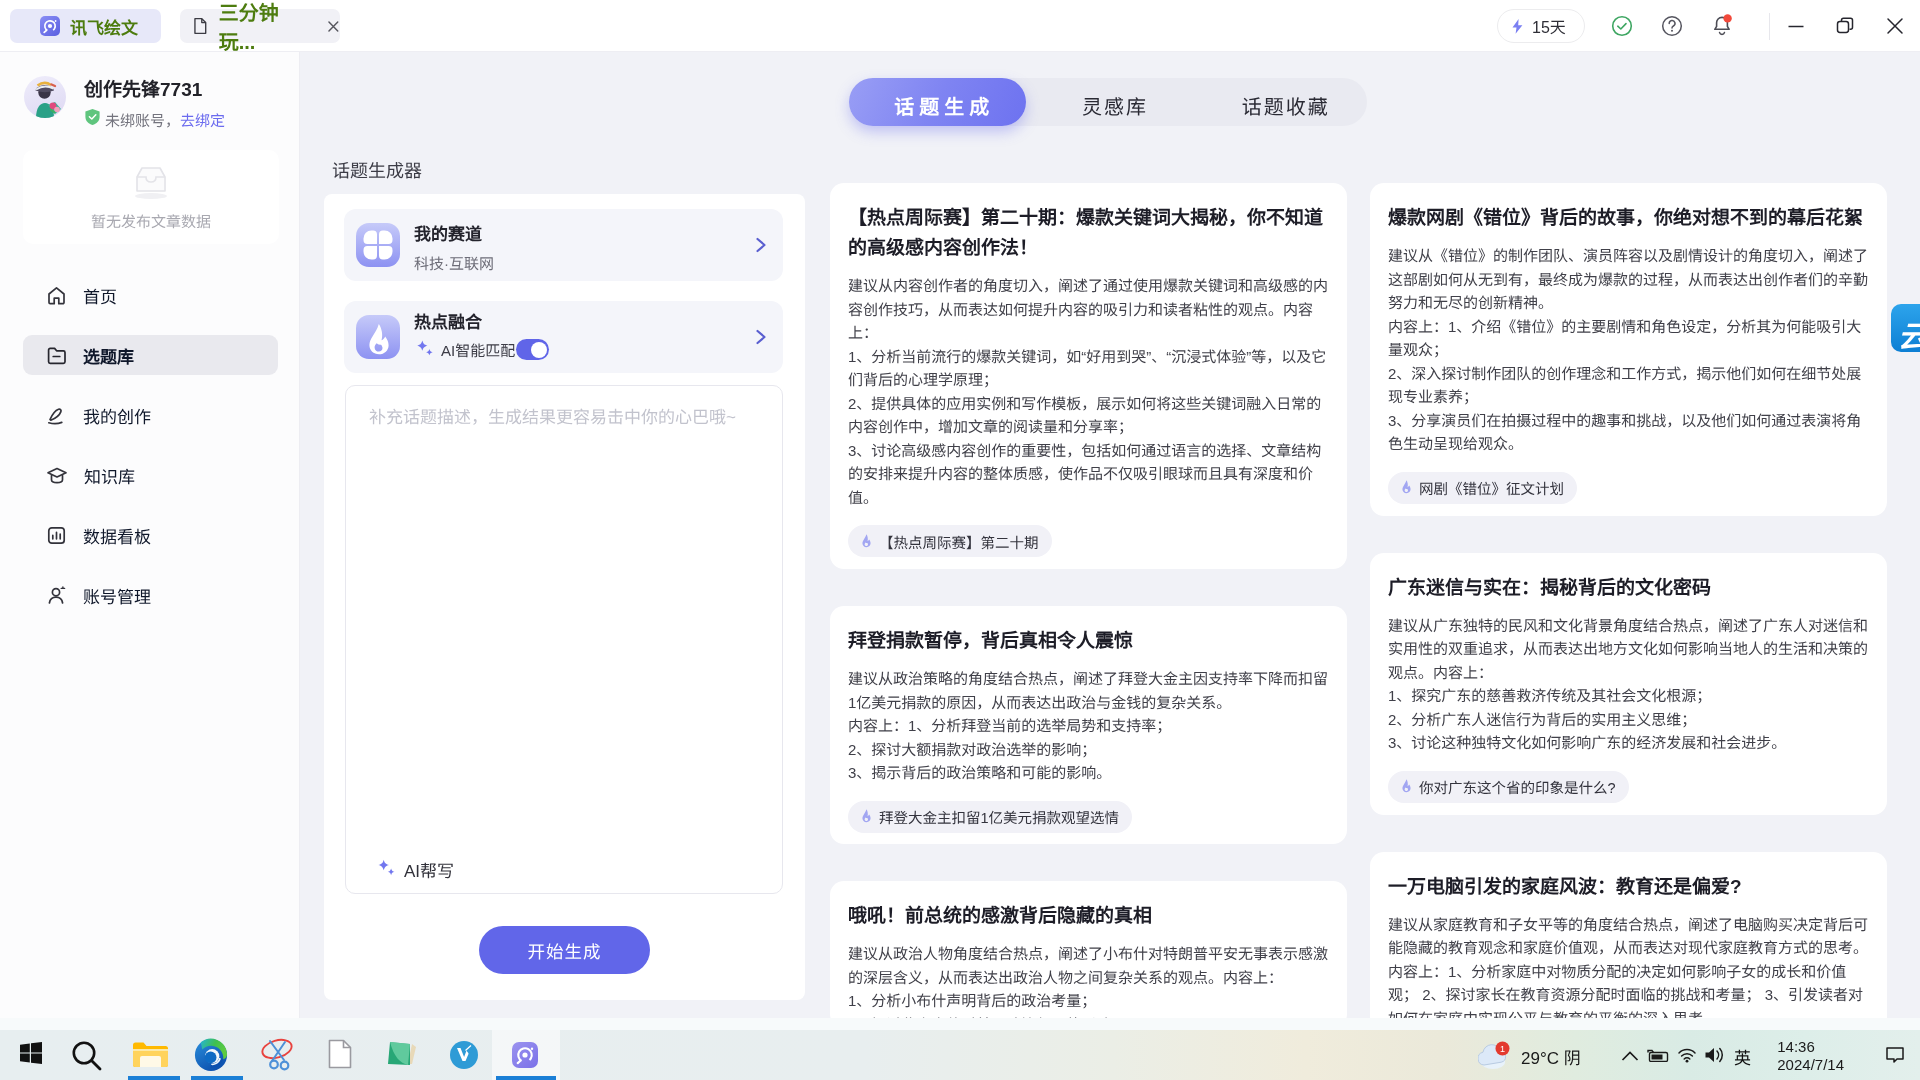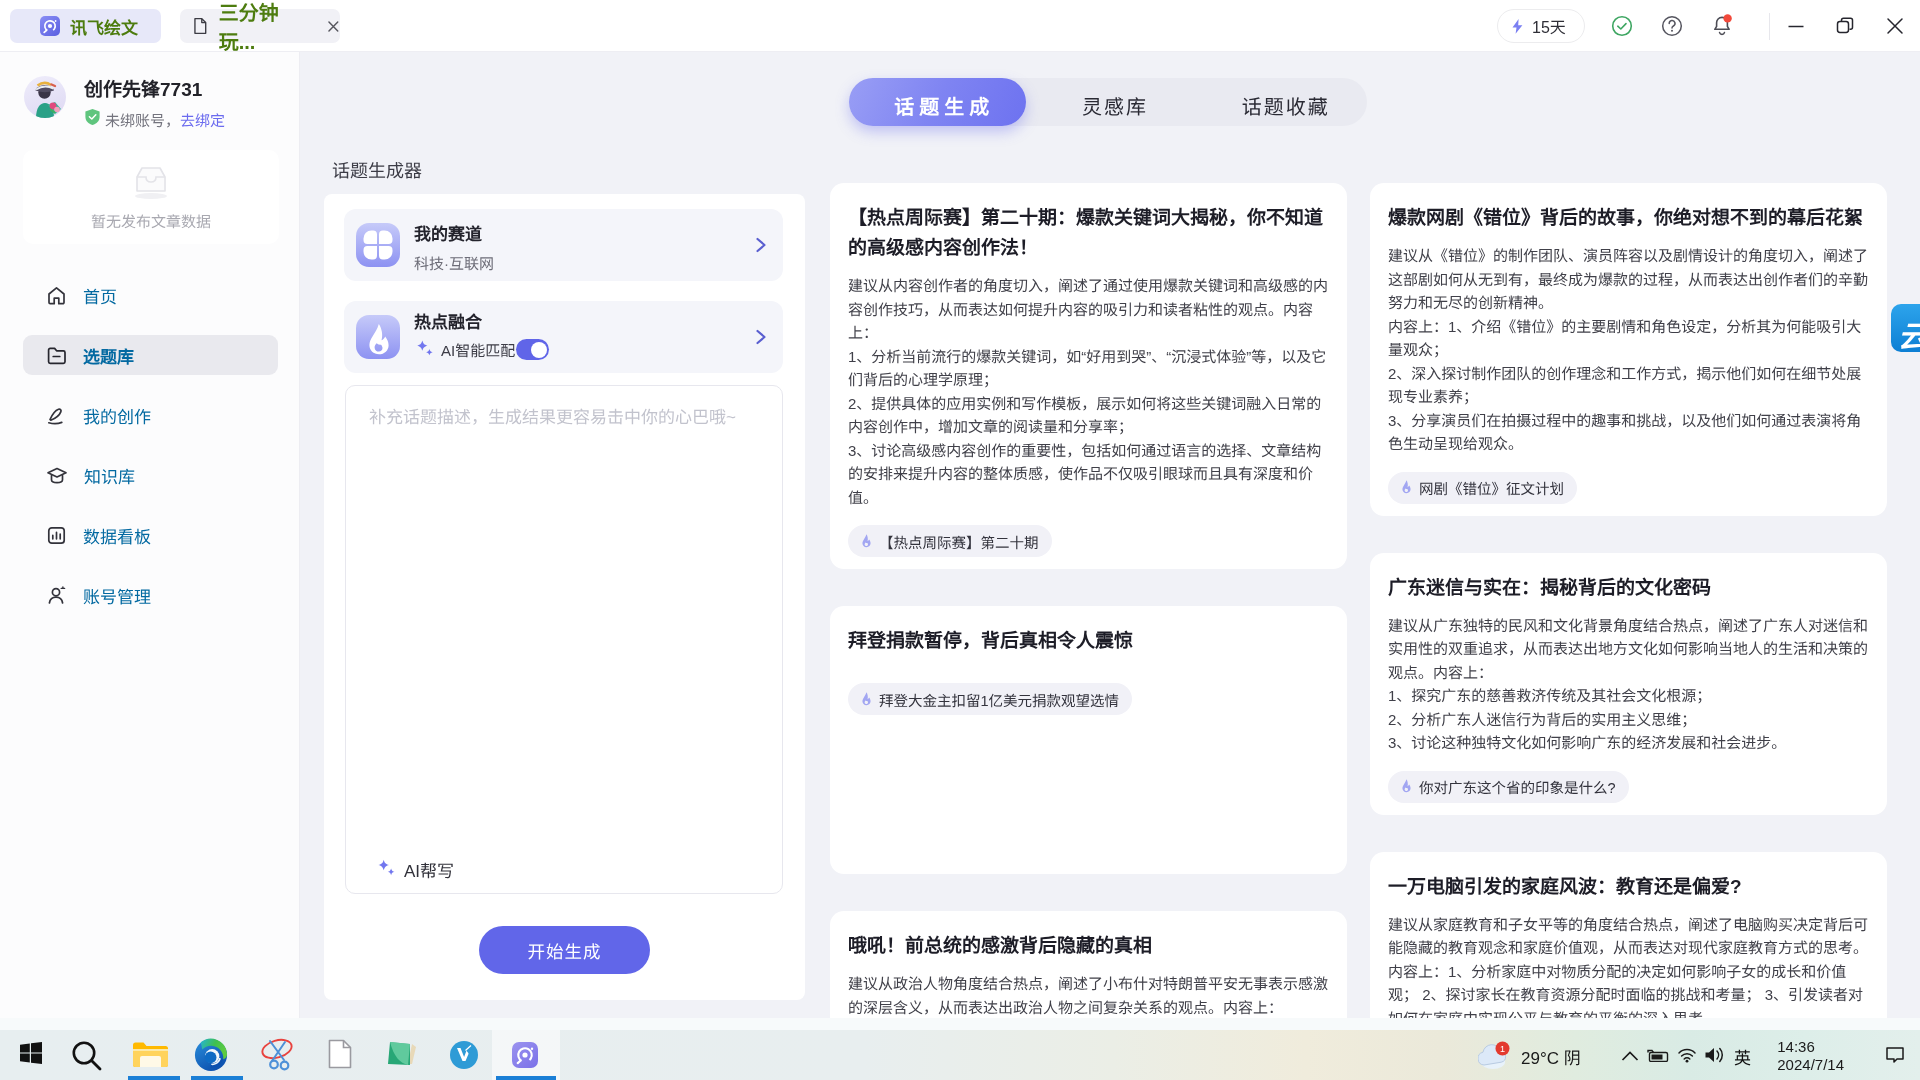--- a/index.html
+++ b/index.html
@@ -7,21 +7,21 @@
 body{font-family:"Liberation Sans",sans-serif;-webkit-font-smoothing:antialiased}
 #app{position:relative;width:1920px;height:1080px;background:#f1f2f7}
 
 #titlebar{position:absolute;left:0;top:0;width:1920px;height:52px;background:#fff;border-bottom:1px solid #eeeef3}
 .logo-pill{position:absolute;left:10px;top:9px;width:151px;height:34px;background:#e7e8f9;border-radius:7px;display:flex;align-items:center}
 .logo-ic{width:20px;height:20px;border-radius:5px;background:linear-gradient(140deg,#8a8ef5,#5a5fe0);margin-left:30px;position:relative}
 .doc-tab{position:absolute;left:180px;top:9px;width:160px;height:34px;background:#f1f1f6;border-radius:7px;display:flex;align-items:center}
 .tb-txt{font-size:17px;font-weight:700;color:#4d7c0f;margin-left:10px}
 
 #sidebar{position:absolute;left:0;top:52px;width:300px;height:978px;background:#fcfcfd;border-right:1px solid #ededf2}
-.menu-item{position:absolute;left:23px;width:255px;height:40px;display:flex;align-items:center;font-size:17px;color:#0369a1}
+.menu-item{position:absolute;left:23px;width:255px;height:40px;display:flex;align-items:center;font-size:17px;color:#0f172a}
 .menu-item.sel{background:#e9e9ee;border-radius:9px;font-weight:700}
 .menu-item svg{margin-left:23px;margin-right:16px}
 
 #main{position:absolute;left:301px;top:52px;width:1619px;height:966px;background:#f1f2f7;overflow:hidden}
 
 #tabs{position:absolute;left:548px;top:26px;width:518px;height:48px;background:#e9eaf1;border-radius:24px;display:flex}
 .tab{flex:1;display:flex;align-items:center;justify-content:center;font-size:20px;letter-spacing:2px;color:#2a2a34;padding-top:6px;padding-left:8px;box-sizing:border-box}
 .tab.act{background:linear-gradient(115deg,#999ef5 0%,#7f84f2 50%,#6d72f0 100%);border-radius:24px;color:#fff;font-weight:700;letter-spacing:5px;padding-left:14px;box-shadow:0 6px 14px rgba(99,104,238,.35)}
 
 #genlabel{position:absolute;left:31px;top:104px;font-size:18px;color:#3c3c46}
@@ -242,22 +242,23 @@
   </div>
 
   <div class="col" style="left:529px">
     <div class="card" style="height:386px">
       <h3>【热点周际赛】第二十期：爆款关键词大揭秘，你不知道的高级感内容创作法！</h3>
       <p>建议从内容创作者的角度切入，阐述了通过使用爆款关键词和高级感的内容创作技巧，从而表达如何提升内容的吸引力和读者粘性的观点。内容上：<br>1、分析当前流行的爆款关键词，如“好用到哭”、“沉浸式体验”等，以及它们背后的心理学原理；<br>2、提供具体的应用实例和写作模板，展示如何将这些关键词融入日常的内容创作中，增加文章的阅读量和分享率；<br>3、讨论高级感内容创作的重要性，包括如何通过语言的选择、文章结构的安排来提升内容的整体质感，使作品不仅吸引眼球而且具有深度和价值。</p>
       <div class="tag"><svg width="17" height="17" viewBox="3 6 40 40">
               <path fill-rule="evenodd" d="M22.8 9 C21.5 14 19 17.5 16.8 21 C14.8 24.2 13.4 27 13.4 30 C13.4 35.3 17.6 39.3 23 39.3 C28.4 39.3 32.6 35.4 32.6 30.2 C32.6 26.8 31 24 29.2 21.5 C28.4 23.4 27.2 24.6 25.5 25.2 C27 20.4 26 13.6 22.8 9 Z M22.9 36.6 C20.5 36.6 18.6 34.8 18.6 32.4 C18.6 30.9 19.4 29.6 20.6 28.2 A6.6 6.6 0 0 0 25.1 29.7 C25.9 30.8 26.5 31.9 26.5 33 C26.5 35 24.9 36.6 22.9 36.6 Z" fill="#a2a6f2"></path>
             </svg>【热点周际赛】第二十期</div>
     </div>
-    <div class="card" style="height:268px">
+    <div class="card" style="height:238px">
       <h3>拜登捐款暂停，背后真相令人震惊</h3>
+      <p>建议从政治策略的角度结合热点，阐述了拜登大金主因支持率下降而扣留1亿美元捐款的原因，从而表达出政治与金钱的复杂关系。<br>内容上：1、分析拜登当前的选举局势和支持率；<br>2、探讨大额捐款对政治选举的影响；<br>3、揭示背后的政治策略和可能的影响。</p>
       <div class="tag"><svg width="17" height="17" viewBox="3 6 40 40">
               <path fill-rule="evenodd" d="M22.8 9 C21.5 14 19 17.5 16.8 21 C14.8 24.2 13.4 27 13.4 30 C13.4 35.3 17.6 39.3 23 39.3 C28.4 39.3 32.6 35.4 32.6 30.2 C32.6 26.8 31 24 29.2 21.5 C28.4 23.4 27.2 24.6 25.5 25.2 C27 20.4 26 13.6 22.8 9 Z M22.9 36.6 C20.5 36.6 18.6 34.8 18.6 32.4 C18.6 30.9 19.4 29.6 20.6 28.2 A6.6 6.6 0 0 0 25.1 29.7 C25.9 30.8 26.5 31.9 26.5 33 C26.5 35 24.9 36.6 22.9 36.6 Z" fill="#a2a6f2"></path>
             </svg>拜登大金主扣留1亿美元捐款观望选情</div>
     </div>
     <div class="card" style="height:147px;overflow:hidden">
       <h3>哦吼！前总统的感激背后隐藏的真相</h3>
       <p>建议从政治人物角度结合热点，阐述了小布什对特朗普平安无事表示感激的深层含义，从而表达出政治人物之间复杂关系的观点。内容上：<br>1、分析小布什声明背后的政治考量；<br>2、探讨此次事件对美国政治氛围的影响；<br>3、揭示政治人物之间的复杂关系和互动。</p>
     </div>
   </div>
 

